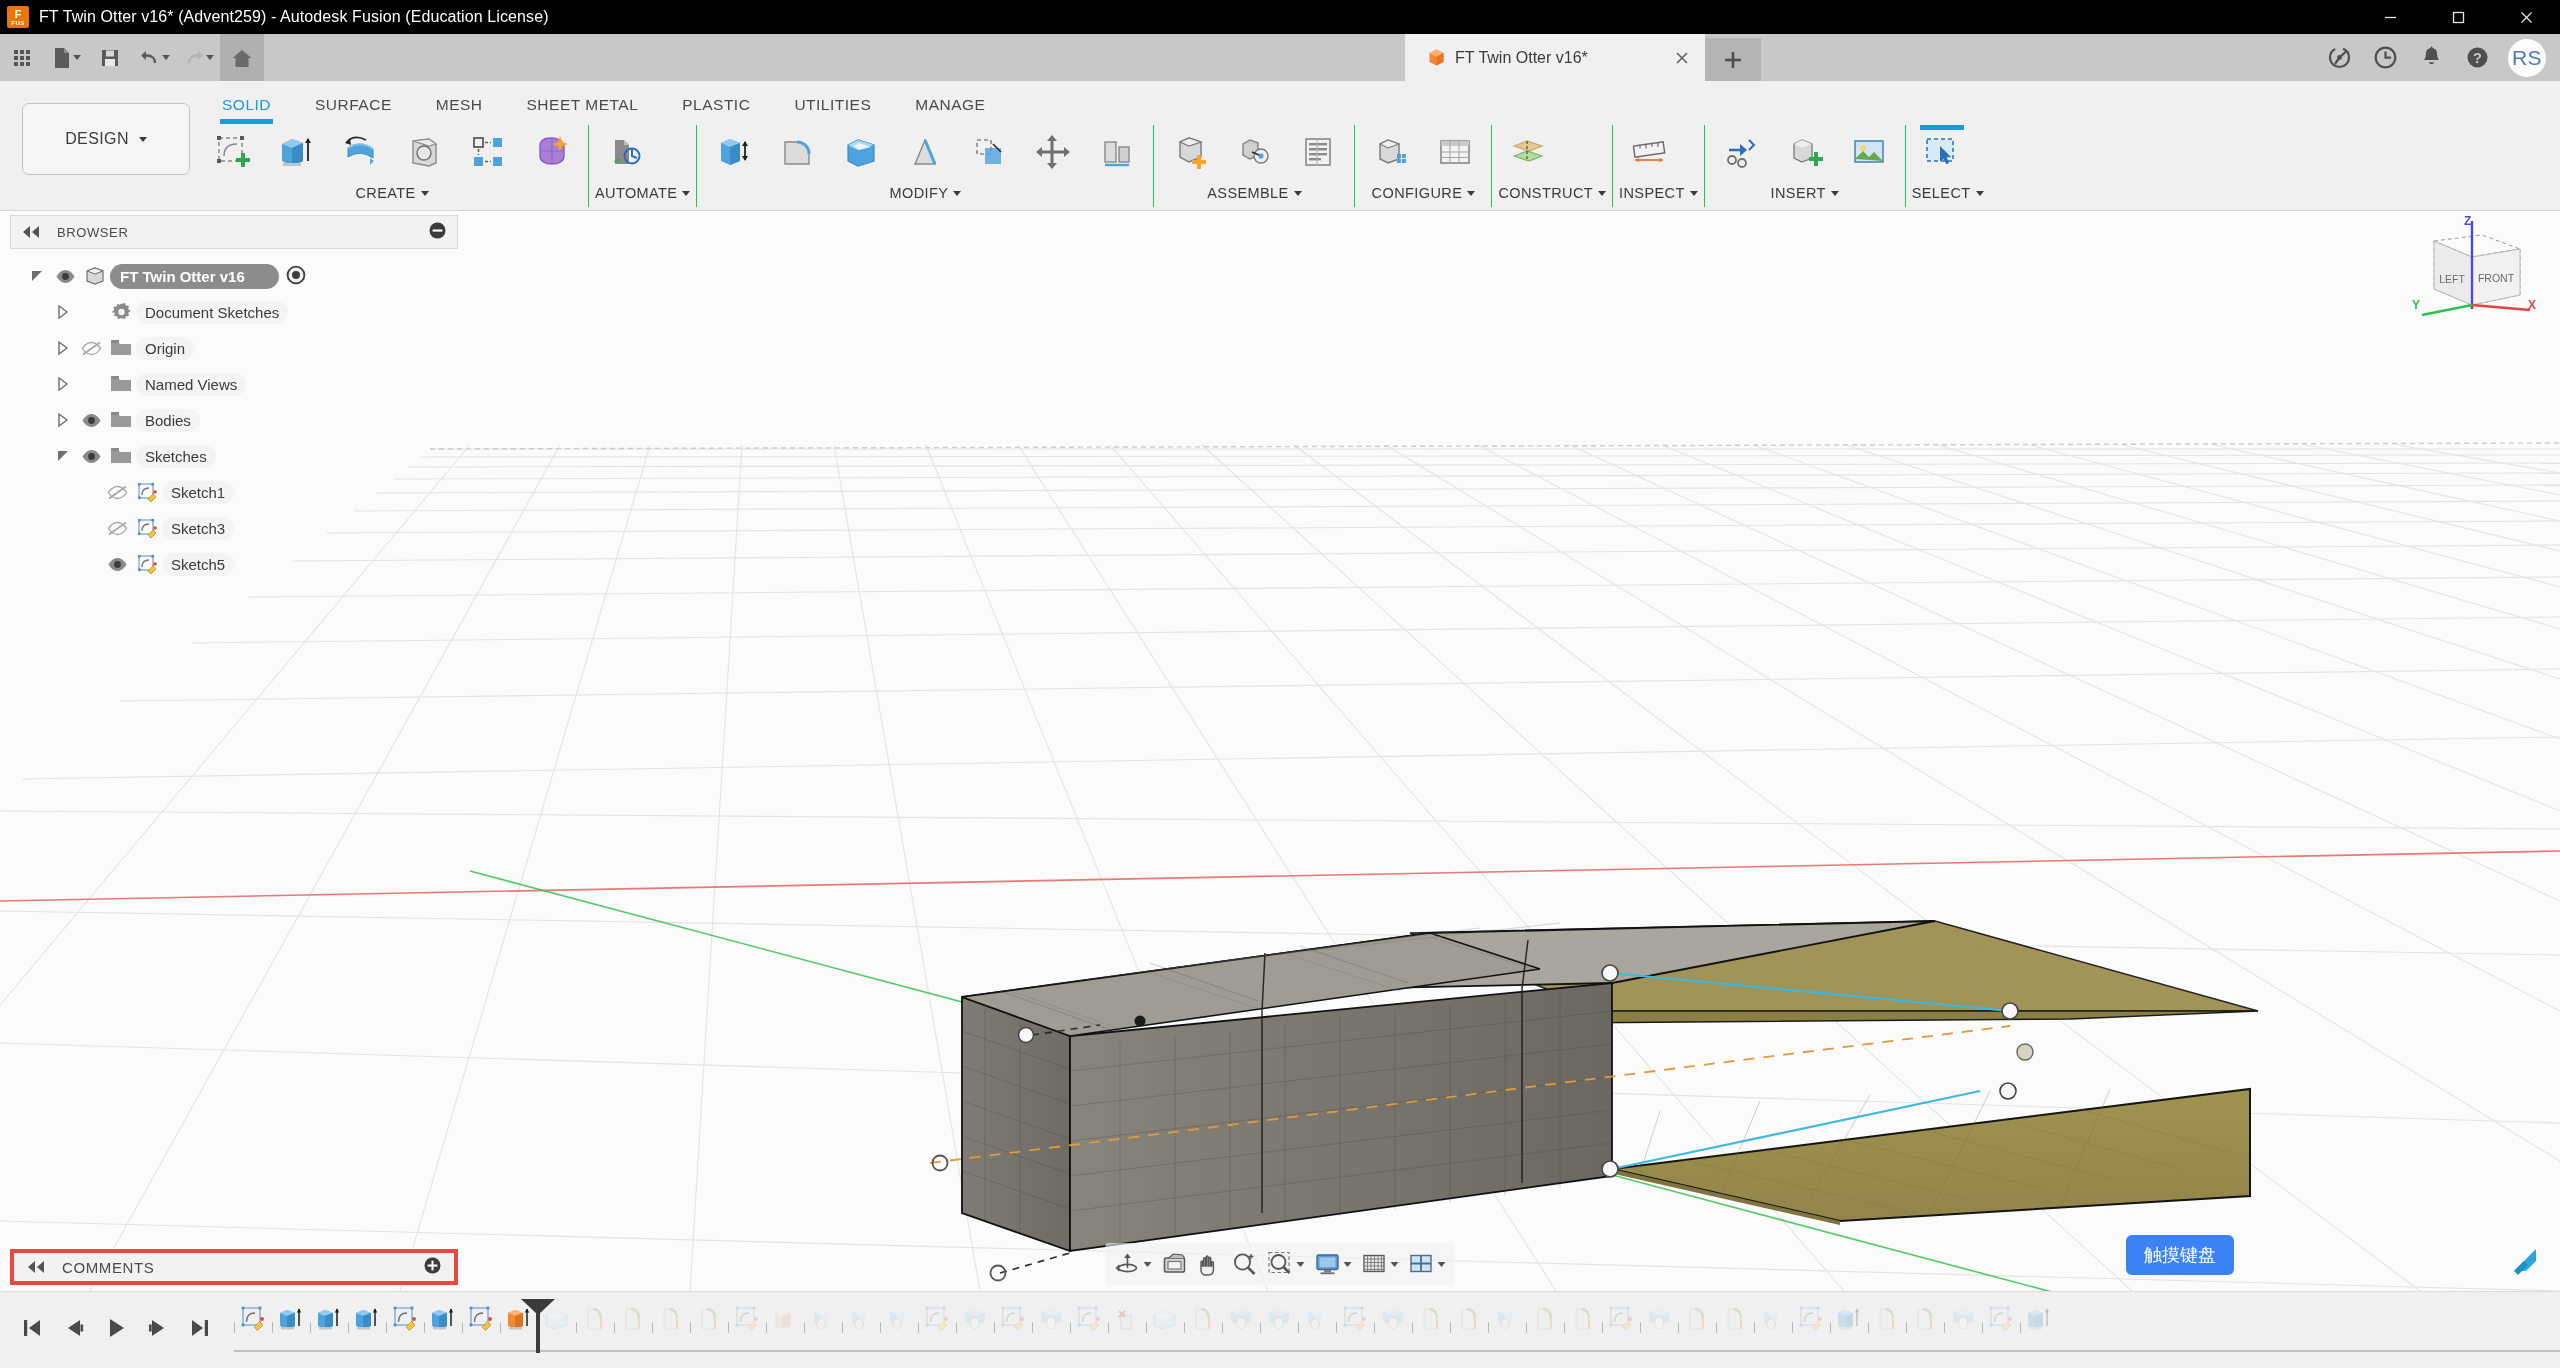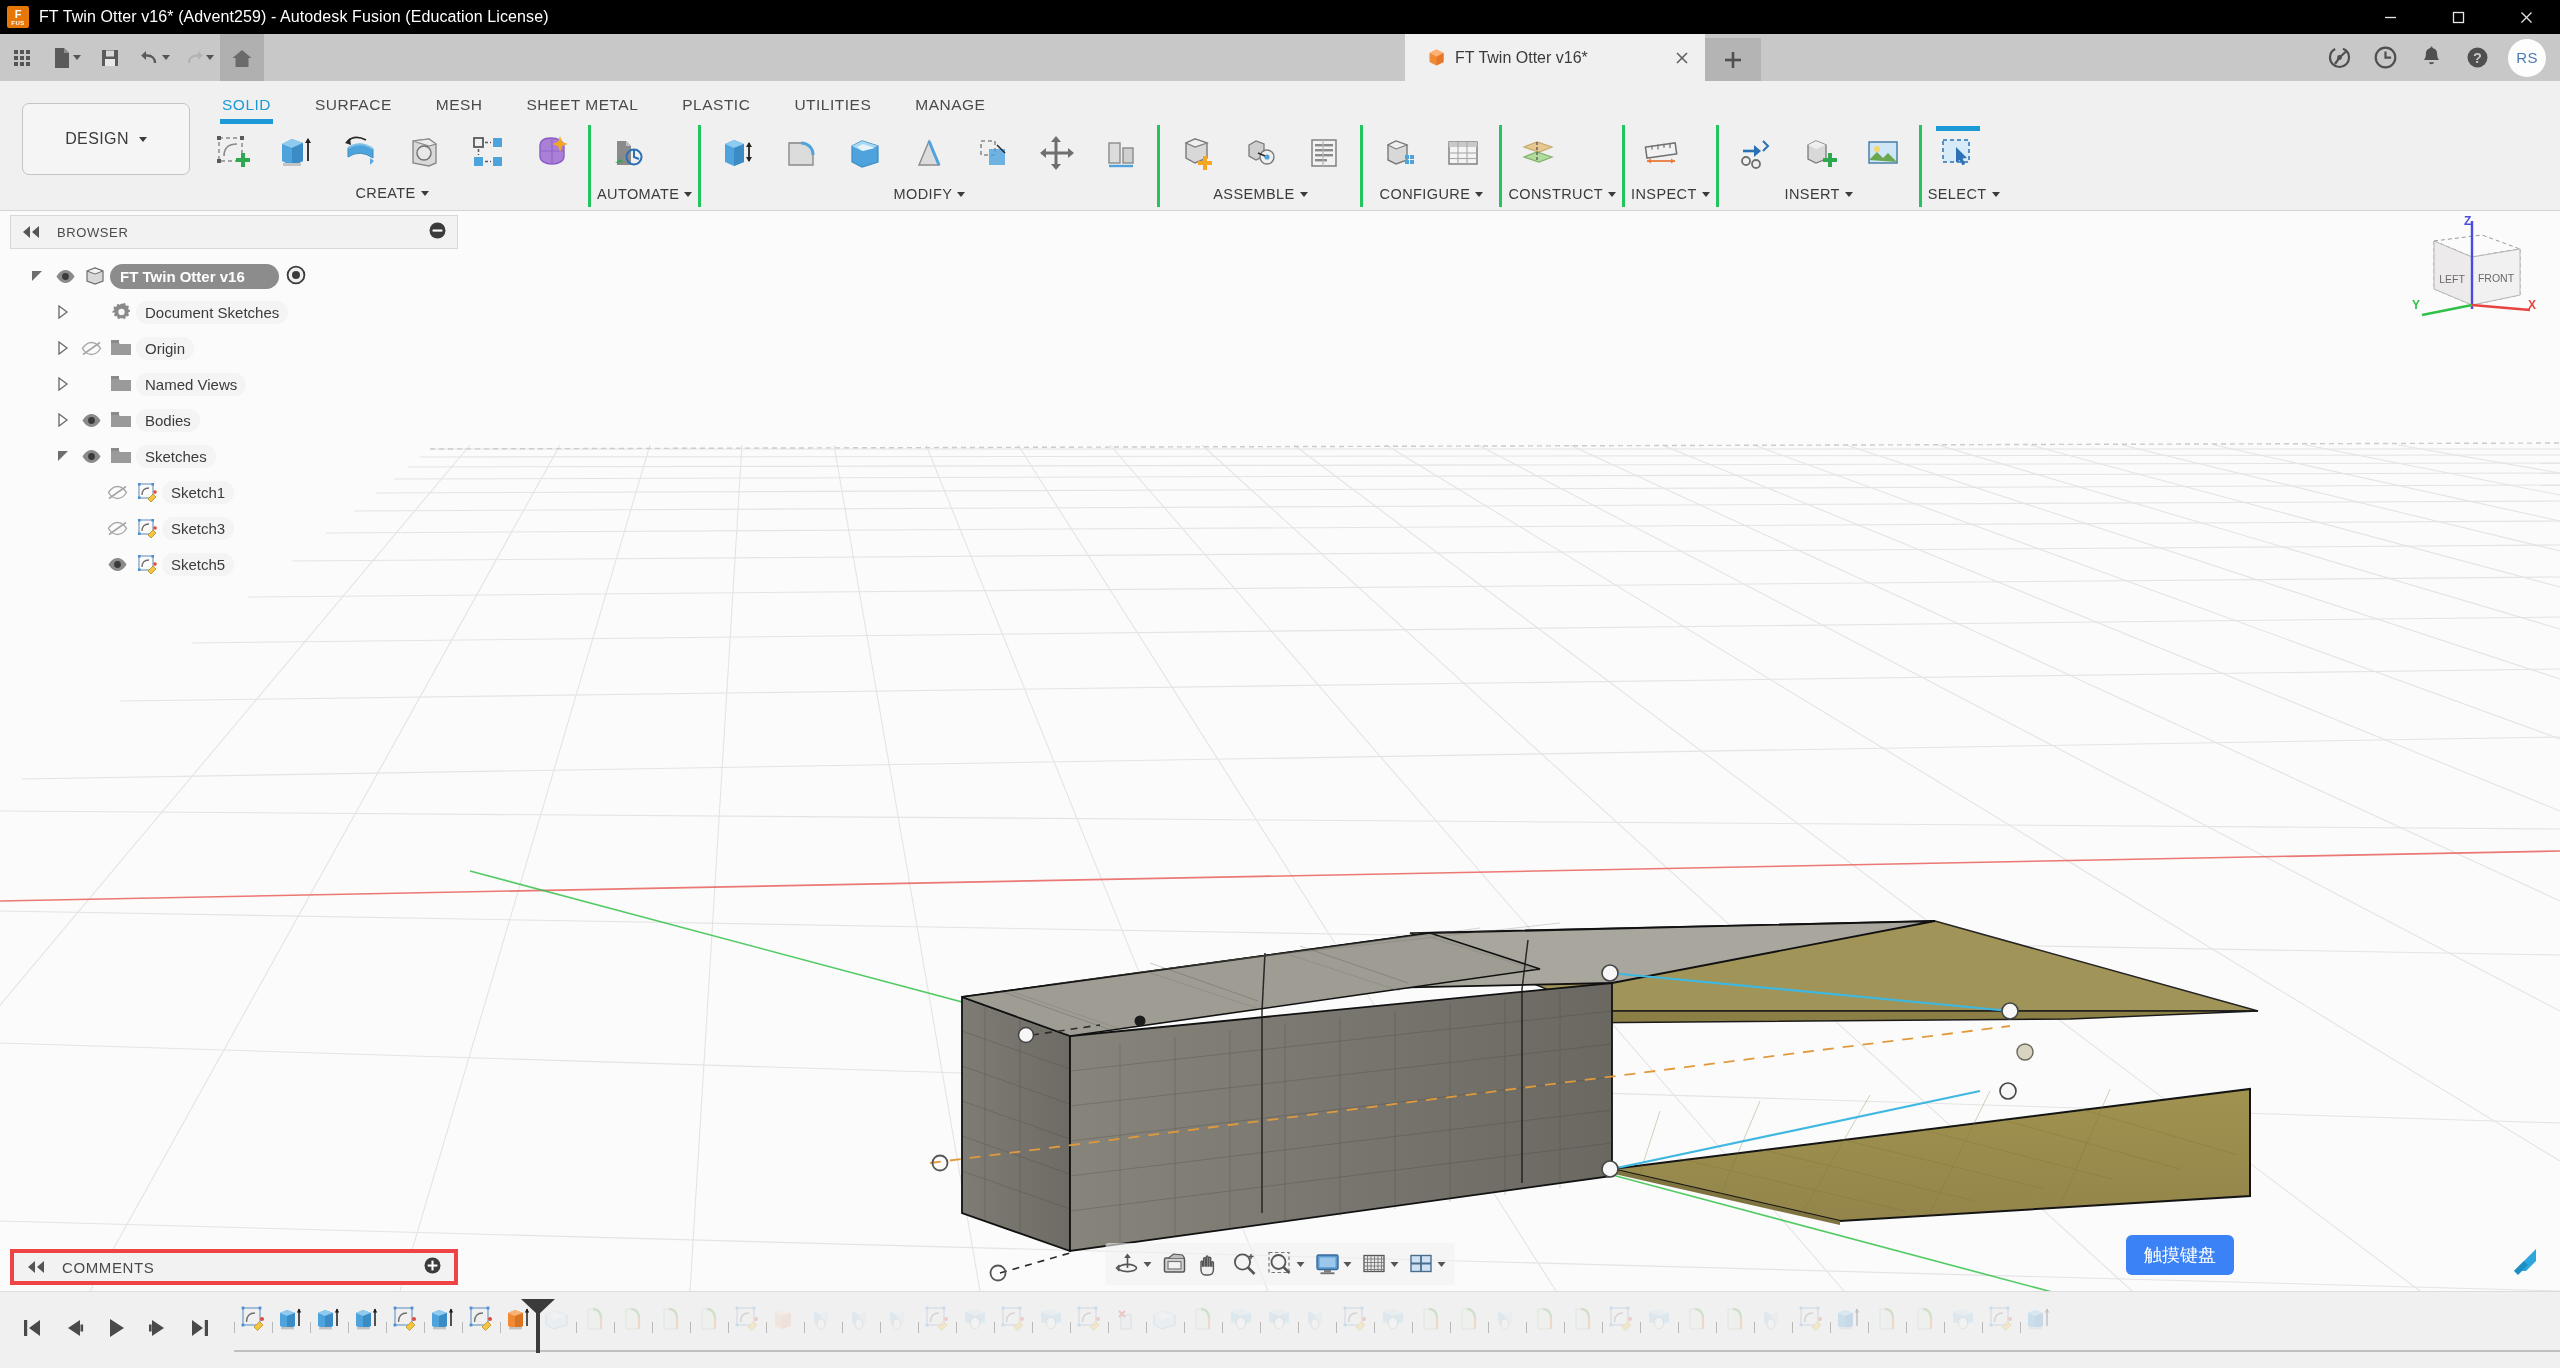--- a/index.html
+++ b/index.html
@@ -72,21 +72,21 @@
     position: absolute; right: 0; top: 0; height: 47px; display: flex; align-items: center;
     padding-right: 10px;
   }
   .qa-ricon {
     width: 46px; height: 47px; display: flex; align-items: center; justify-content: center;
     color: #4a4a4a;
   }
   .avatar {
     width: 38px; height: 38px; border-radius: 50%; background: #fdfdfd;
     display: flex; align-items: center; justify-content: center;
-    font-size: 15px; color: #4c7cb5; margin-left: 8px; margin-right: 4px;
+    font-size: 21px; color: #4c7cb5; margin-left: 8px; margin-right: 4px;
     letter-spacing: .3px;
   }
 
   
   .ribbon {
     position: absolute; top: 81px; left: 0; width: 2560px; height: 130px;
     background: #f0f0f0; border-bottom: 1px solid #d4d4d4;
   }
   .design-box {
     position: absolute; left: 22px; top: 22px; width: 168px; height: 72px;
@@ -104,21 +104,21 @@
   }
   .rtab.active { color: #1b9ad6; }
   .rtab.active::after {
     content: ""; position: absolute; left: 20px; right: 20px; bottom: -4px;
     height: 5px; background: #1b9ad6;
   }
   .panels {
     position: absolute; left: 196px; top: 44px; display: flex; align-items: stretch; height: 82px;
   }
   .panel { display: flex; flex-direction: column; position: relative; padding: 0 6px; }
-  .panel + .panel { border-left: 3px solid #22c55e; justify-content: center; }
+  .panel + .panel { border-left: 1px solid #22c55e; }
   .panel-icons { display: flex; align-items: flex-start; gap: 4px; height: 56px; padding-top: 2px; }
   .panel-label {
     font-size: 14.5px; color: #3b3b3b; text-align: center; letter-spacing: .4px;
     display: flex; align-items: center; justify-content: center; gap: 5px; height: 24px;
   }
   .tool {
     width: 60px; height: 54px; display: flex; align-items: center; justify-content: center;
     position: relative;
   }
   .tool.sel-active::before {

